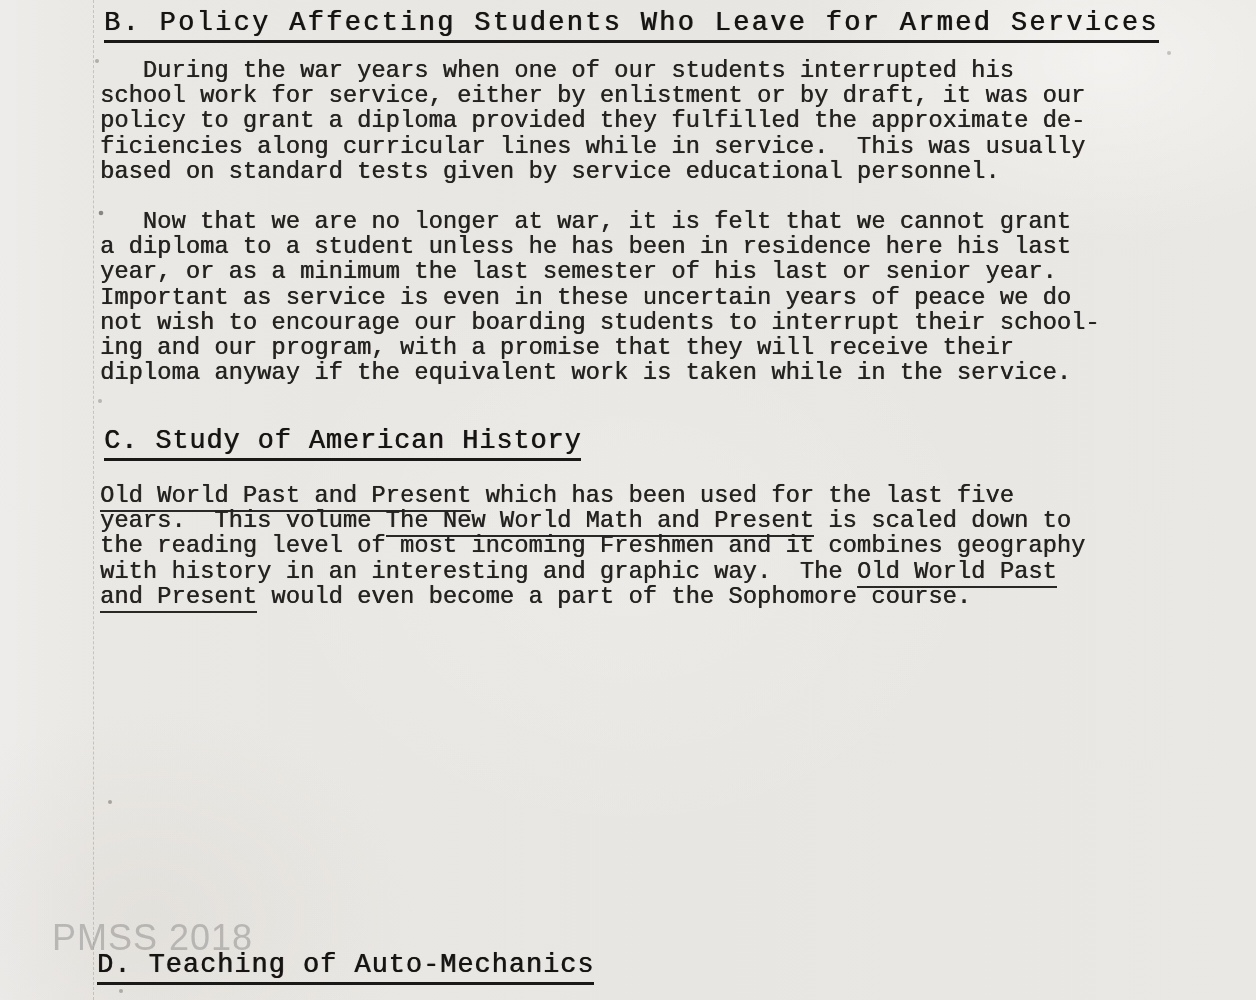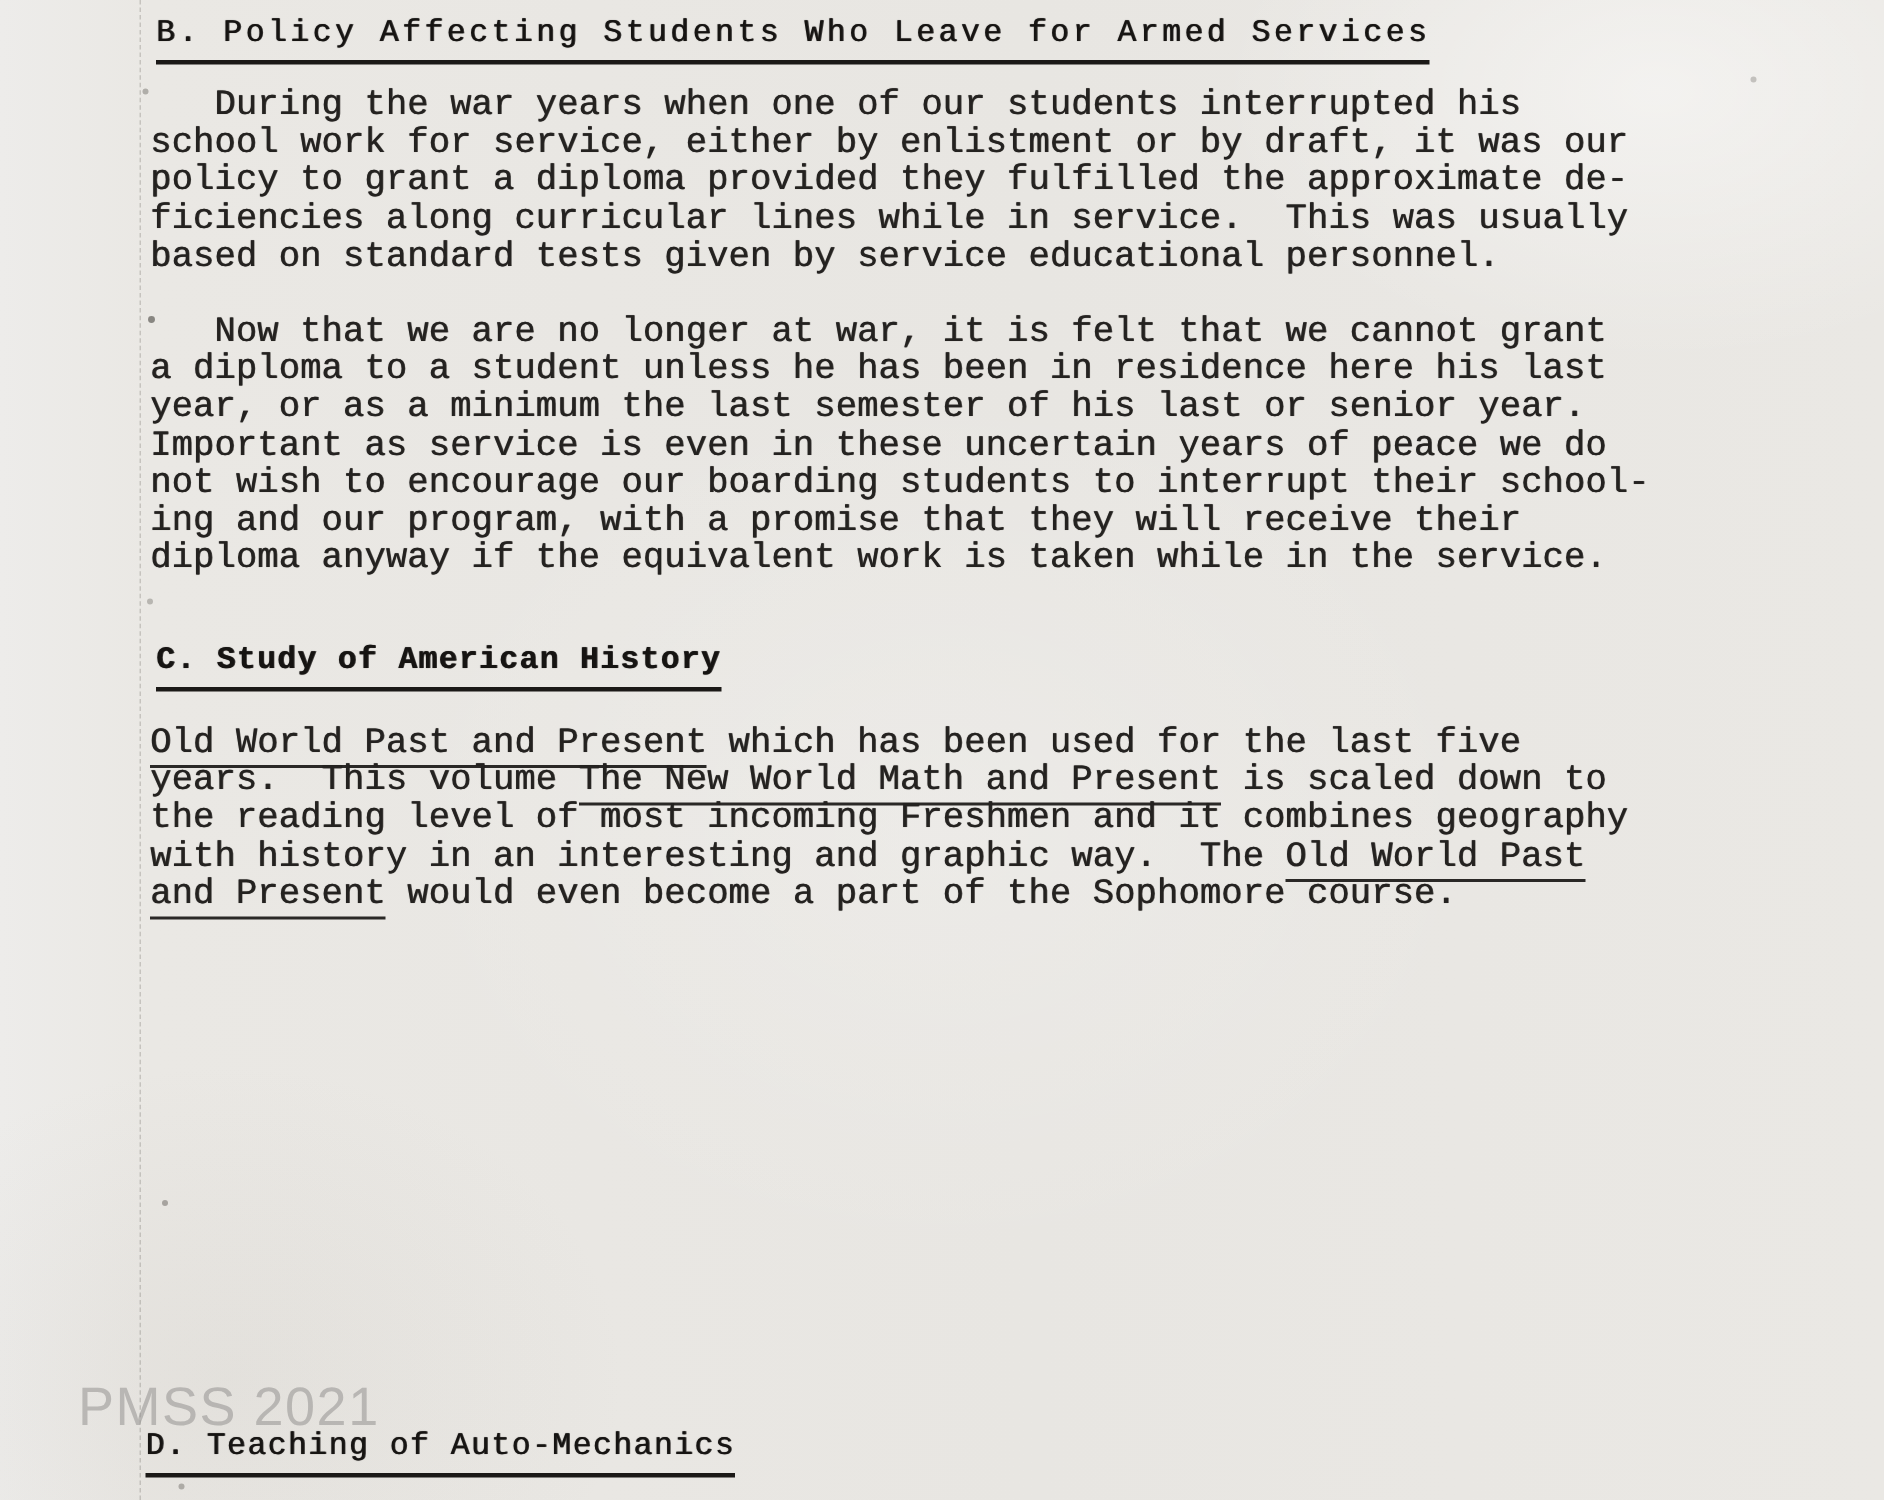--- a/index.html
+++ b/index.html
@@ -41,32 +41,32 @@
     line-height: 25.2px;
     letter-spacing: 0px;
     white-space: pre;
     margin: 0;
     color: #242220;
     text-shadow: 0.45px 0 0 rgba(32,30,27,0.75), 0 0 0.7px rgba(32,30,27,0.35);
   }
   .heading {
     position: absolute;
     display: inline-block;
-    font-size: 21px;
+    font-size: 27px;
     line-height: 26px;
     font-weight: normal;
     margin: 0;
     color: #161412;
     padding-bottom: 4px;
     border-bottom: 3px solid #1b1917;
     text-shadow: 0.6px 0 0 rgba(20,18,16,0.8), 0 0 0.8px rgba(20,18,16,0.4);
     white-space: pre;
   }
   .heading.hb { letter-spacing: 2.3px; }
-  .heading.hc { letter-spacing: 0.85px; font-weight: bold; }
+  .heading.hc { letter-spacing: 0.85px; }
   .heading.hd { letter-spacing: 0.95px; }
   .para .u {
     border-bottom: 2px solid #2a2826;
     padding-bottom: 1px;
   }
   .watermark {
     position: absolute;
     font-family: "Liberation Sans", sans-serif;
     font-size: 36px;
     line-height: 36px;
@@ -103,17 +103,17 @@
   <h2 class="heading hc" style="left:104px; top:428px">C. Study of American History</h2>
 
   <div class="tw para" style="left:100px; top:483px"><span class="u">Old World Past and Present</span><span> which has been used for the last five
 years.  This volume </span><span class="u">The New World Math and Present</span><span> is scaled down to
 the reading level of most incoming Freshmen and it combines geography
 with history in an interesting and graphic way.  The </span><span class="u">Old World Past
 and Present</span><span> would even become a part of the Sophomore course.</span></div>
 
 
 
-  <div class="watermark" style="left:52px; top:920px">PMSS 2021</div>
+  <div class="watermark" style="left:52px; top:920px">PMSS 2018</div>
 
   <h2 class="heading hd" style="left:97px; top:952px">D. Teaching of Auto-Mechanics</h2>
 
 </div>
 
 </body></html>

